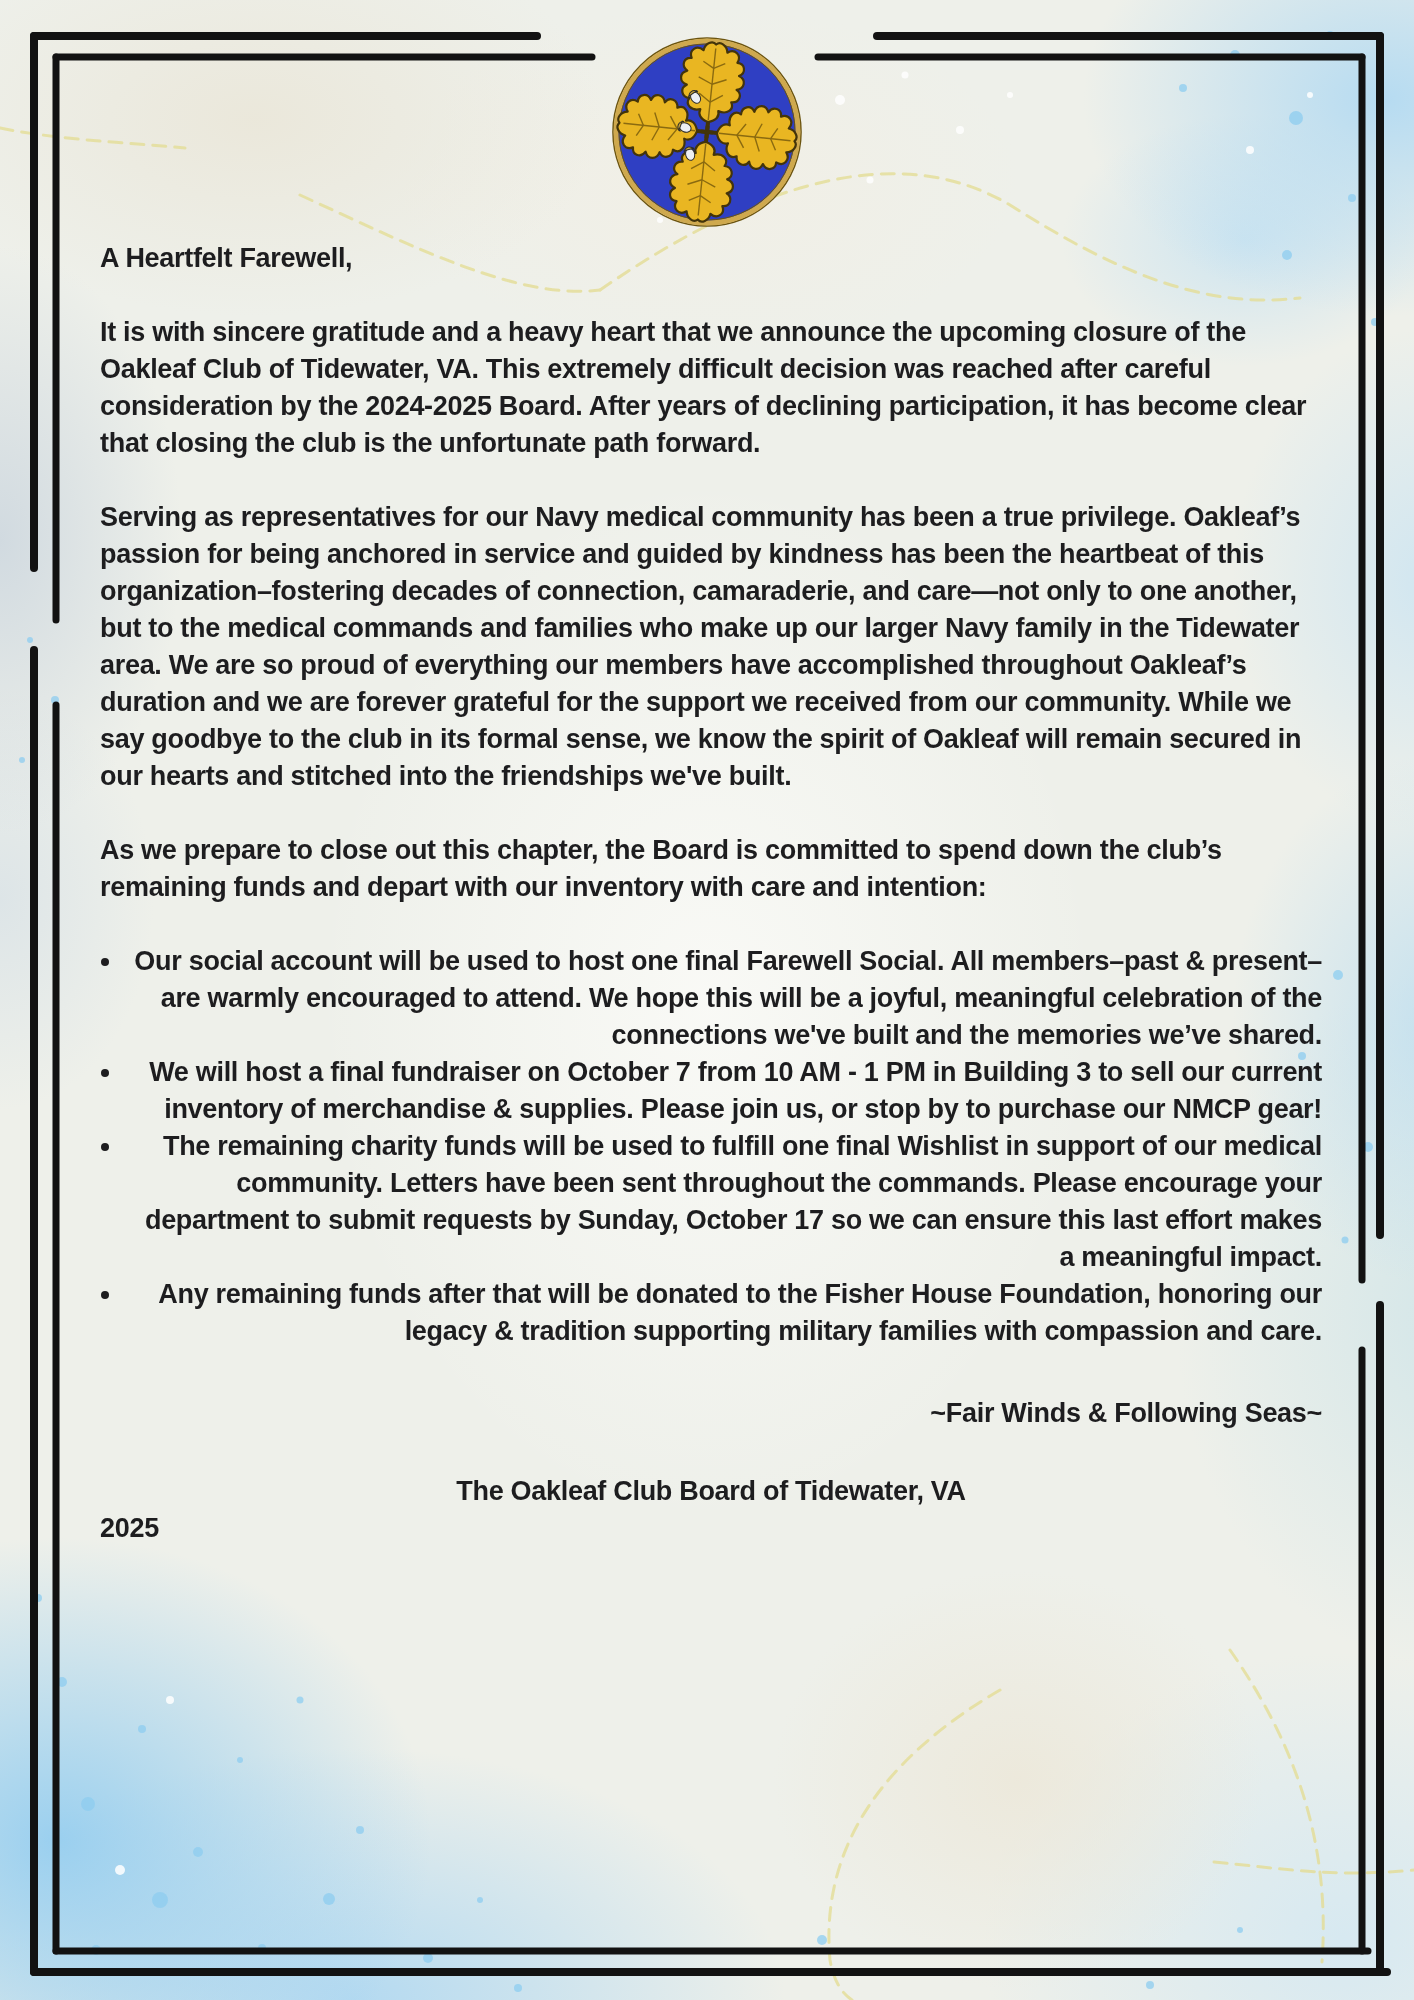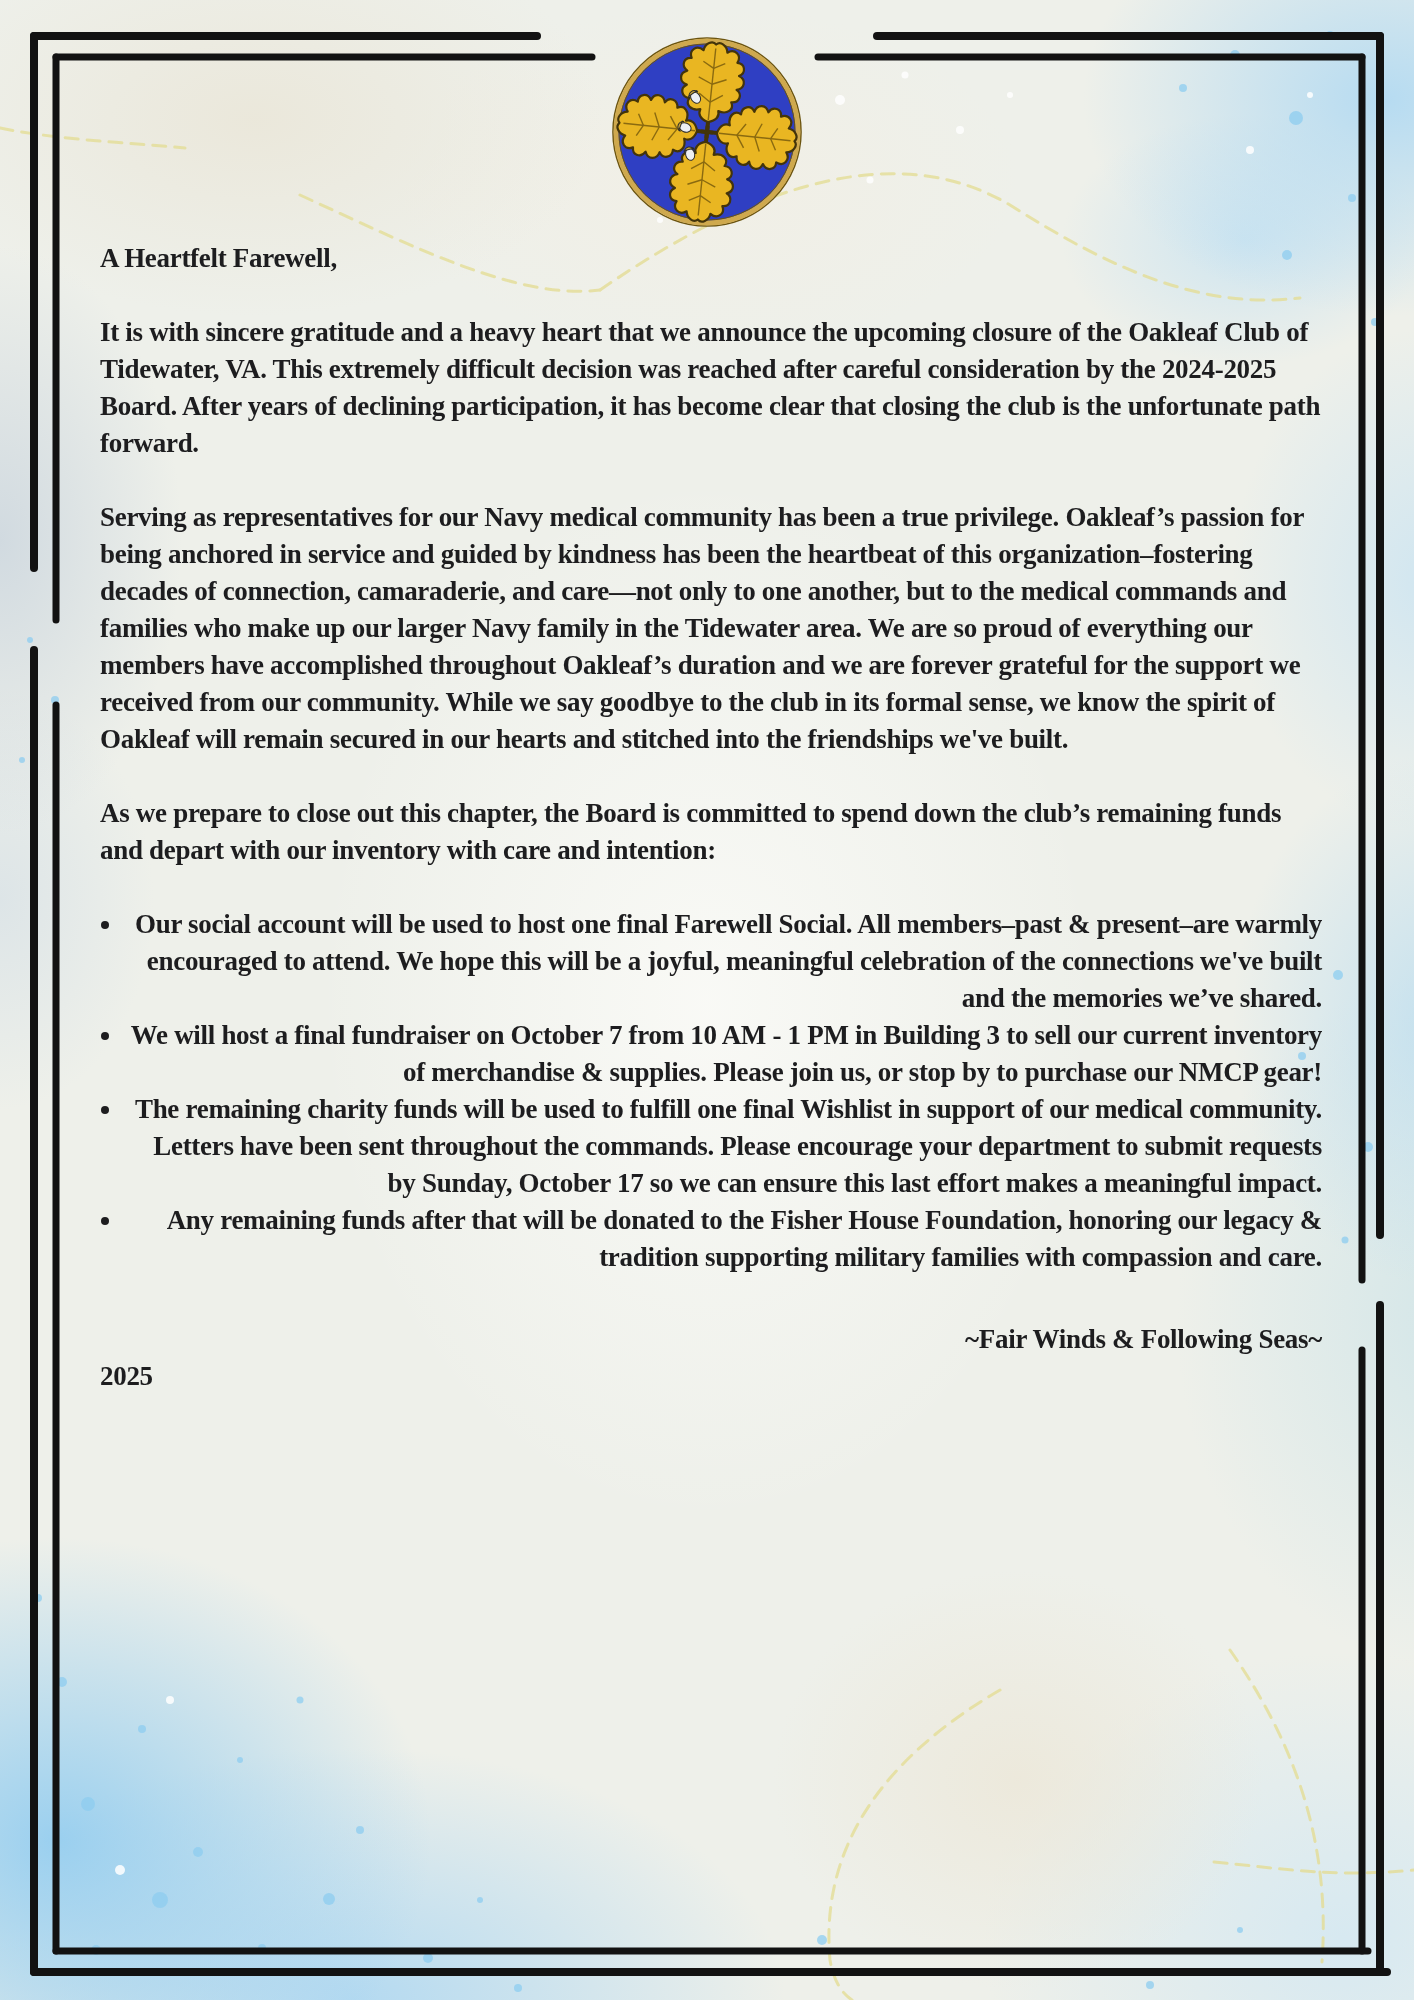--- a/index.html
+++ b/index.html
@@ -1,21 +1,21 @@
 <!DOCTYPE html>
 <html><head>
 <meta charset="utf-8">
 <style>
   html,body{margin:0;padding:0;background:#e8e8e8;}
   .page{
     position:relative;
     width:1414px;height:2000px;
     margin:0 auto;
     overflow:hidden;
-    font-family:Liberation Serif, serif;
+    font-family:Liberation Sans, sans-serif;
     background-color:#eef0ea;
     background-image:
       radial-gradient(ellipse 520px 700px at 50% 50%, rgba(252,252,249,0.78), rgba(252,252,249,0) 75%),
       radial-gradient(ellipse 500px 280px at 18% 6%, rgba(234,230,216,0.85), rgba(234,230,216,0) 70%),
       radial-gradient(ellipse 450px 250px at 50% 9%, rgba(242,239,229,0.9), rgba(242,239,229,0) 70%),
       radial-gradient(ellipse 420px 300px at 98% 5%, rgba(168,214,243,0.80), rgba(168,214,243,0) 72%),
       radial-gradient(ellipse 260px 180px at 88% 12%, rgba(180,220,245,0.55), rgba(180,220,245,0) 70%),
       radial-gradient(ellipse 280px 360px at 101% 29%, rgba(185,222,246,0.55), rgba(185,222,246,0) 70%),
       radial-gradient(ellipse 300px 380px at 102% 51%, rgba(170,215,242,0.6), rgba(170,215,242,0) 70%),
       radial-gradient(ellipse 400px 500px at 103% 66%, rgba(200,226,232,0.7), rgba(200,226,232,0) 70%),
@@ -176,16 +176,17 @@
     <p>It is with sincere gratitude and a heavy heart that we announce the upcoming closure of the Oakleaf Club of Tidewater, VA. This extremely difficult decision was reached after careful consideration by the 2024-2025 Board. After years of declining participation, it has become clear that closing the club is the unfortunate path forward.</p>
     <p>Serving as representatives for our Navy medical community has been a true privilege. Oakleaf’s passion for being anchored in service and guided by kindness has been the heartbeat of this organization–fostering decades of connection, camaraderie, and care—not only to one another, but to the medical commands and families who make up our larger Navy family in the Tidewater area. We are so proud of everything our members have accomplished throughout Oakleaf’s duration and we are forever grateful for the support we received from our community. While we say goodbye to the club in its formal sense, we know the spirit of Oakleaf will remain secured in our hearts and stitched into the friendships we've built.</p>
     <p>As we prepare to close out this chapter, the Board is committed to spend down the club’s remaining funds and depart with our inventory with care and intention:</p>
     <ul class="points">
       <li>Our social account will be used to host one final Farewell Social. All members–past &amp; present–are warmly encouraged to attend. We hope this will be a joyful, meaningful celebration of the connections we've built and the memories we’ve shared.</li>
       <li>We will host a final fundraiser on October 7 from 10 AM - 1 PM in Building 3 to sell our current inventory of merchandise &amp; supplies. Please join us, or stop by to purchase our NMCP gear!</li>
       <li>The remaining charity funds will be used to fulfill one final Wishlist in support of our medical community. Letters have been sent throughout the commands. Please encourage your department to submit requests by Sunday, October 17 so we can ensure this last effort makes a meaningful impact.</li>
       <li>Any remaining funds after that will be donated to the Fisher House Foundation, honoring our legacy &amp; tradition supporting military families with compassion and care.</li>
     </ul>
     <p class="motto">~Fair Winds &amp; Following Seas~</p>
+    <p class="signature">The Oakleaf Club Board of Tidewater, VA</p>
     <p class="year">2025</p>
   </div>
 
 </div>
 
 </body></html>

